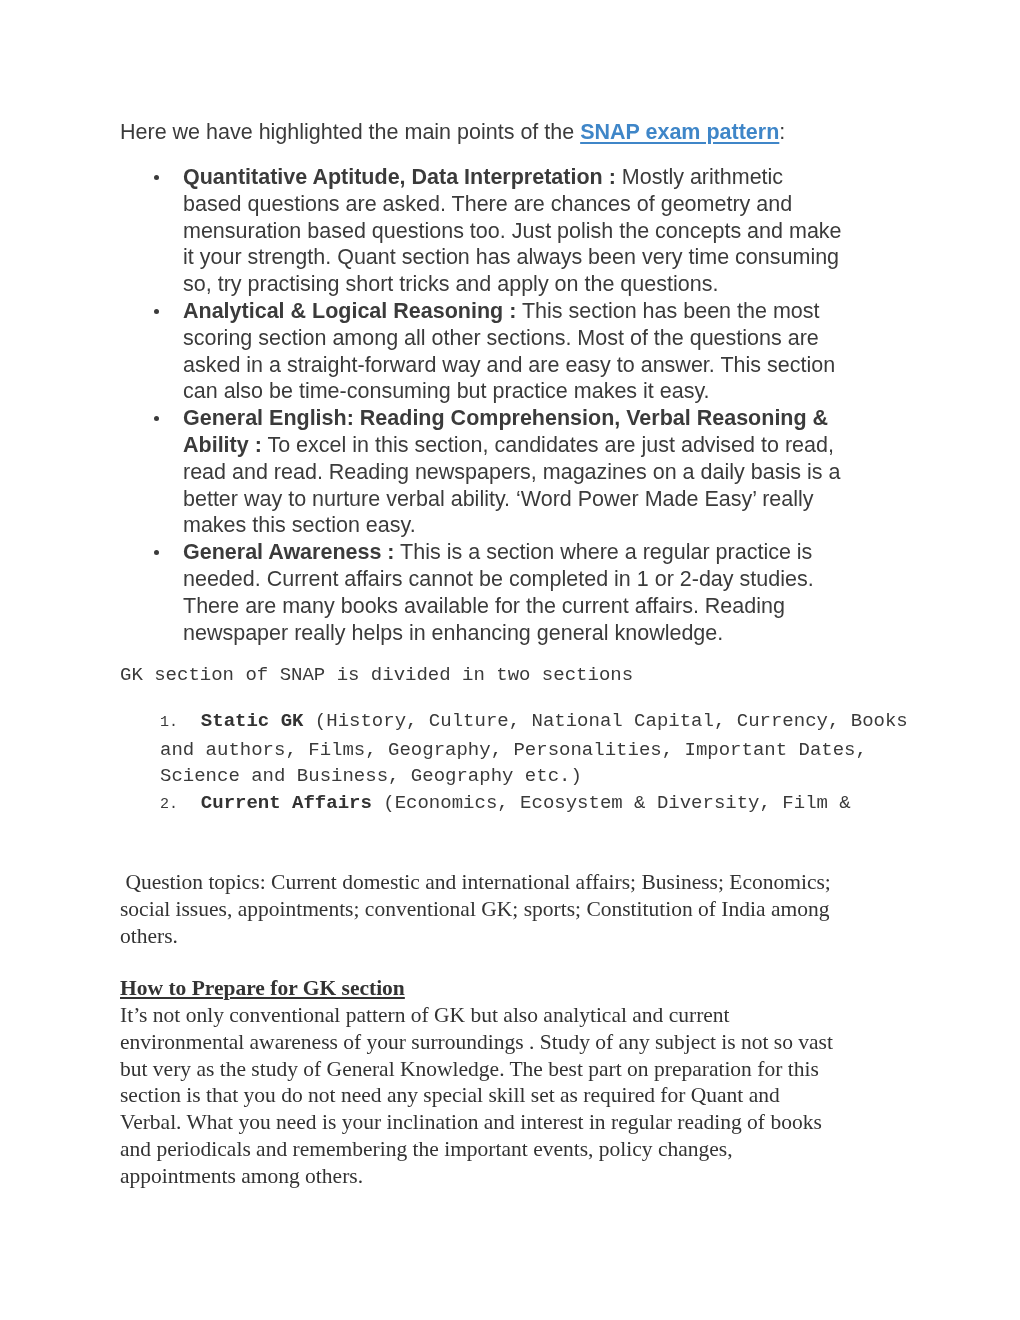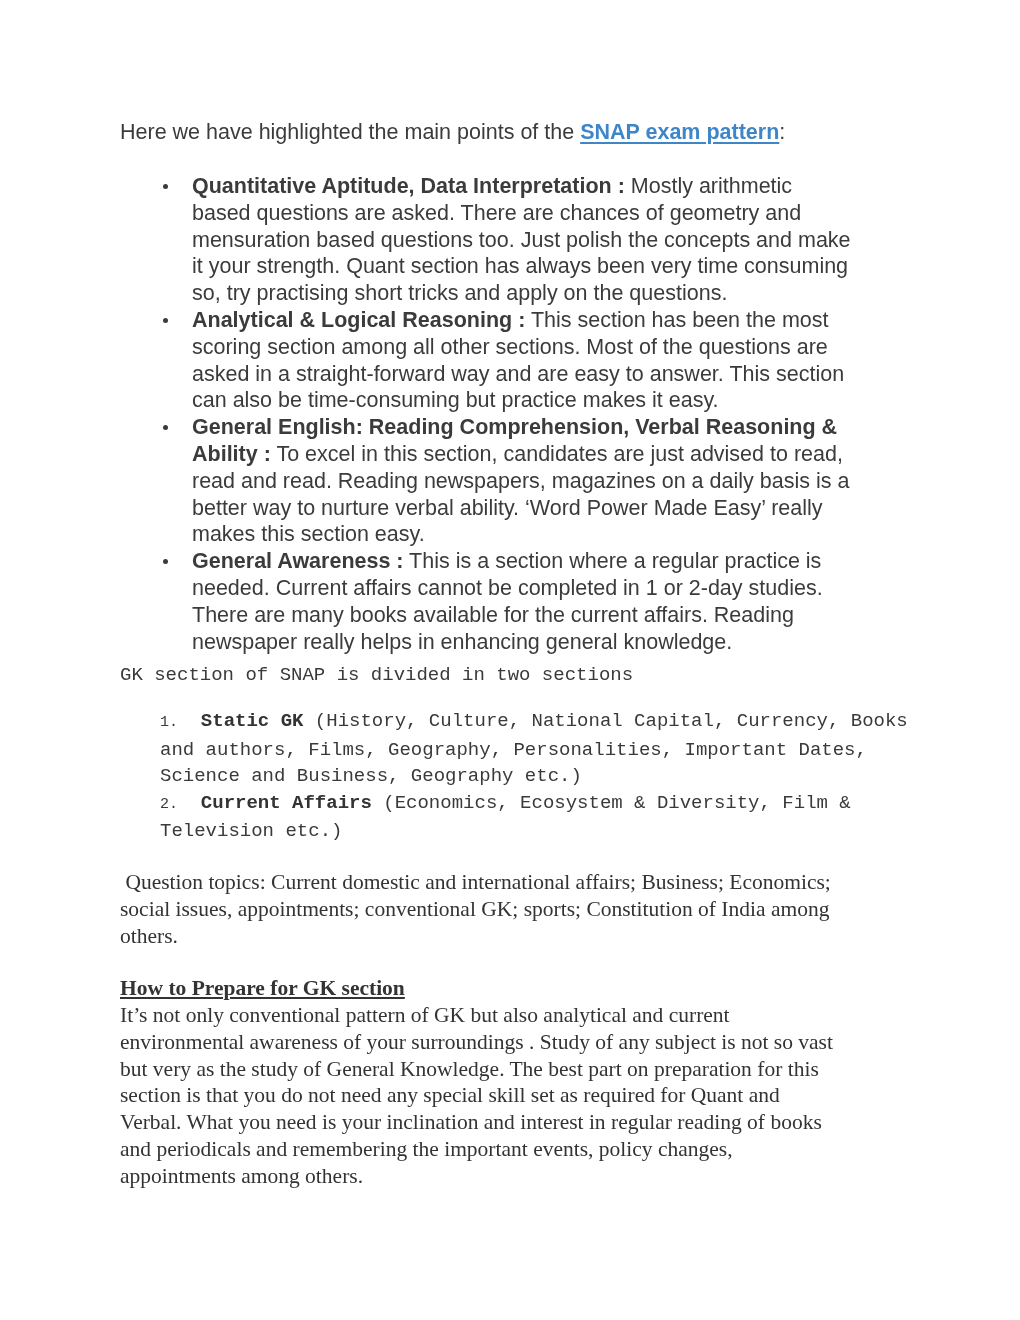--- a/index.html
+++ b/index.html
@@ -6,21 +6,21 @@
     body { width: 1020px; height: 1320px; position: relative; overflow: hidden; color: #3a3a3a; }
     .page { position: absolute; left: 0; top: 0; width: 1020px; height: 1032px; }
 
     .sans { font-family: "Liberation Sans", sans-serif; font-size: 21.5px; line-height: 26.8px; color: #3b3b3b; }
     .serif-d { font-family: Liberation Mono, monospace; font-size: 19px; line-height: 26.5px; color: #3a3a3a; }
     .serif-t { font-family: "Liberation Serif", serif; font-size: 21.5px; line-height: 26.8px; color: #333333; }
 
     .intro { position: absolute; left: 120px; top: 119px; white-space: nowrap; }
     .intro a { color: #3f86c8; font-weight: bold; text-decoration: underline; text-underline-offset: 3px; text-decoration-thickness: 2px; }
 
-    .bullets { position: absolute; left: 180px; top: 161px; width: 725px; margin: 12px; padding: 0; list-style: none; }
+    .bullets { position: absolute; left: 180px; top: 161px; width: 725px; margin: 3px; padding: 0; list-style: none; }
     .bullets li { position: relative; margin: 0; padding: 0; }
     .bullets li .dot { position: absolute; left: -29px; top: 11px; width: 5px; height: 5px; border-radius: 50%; background: #3b3b3b; }
     .bullets li b { font-weight: bold; color: #3b3b3b; }
 
     .gk-intro { position: absolute; left: 120px; top: 662px; white-space: nowrap; }
     .gk-list { position: absolute; left: 160px; top: 708px; width: 720px; margin: 0; padding: 0; list-style: none; }
     .gk-list li { margin: 0; padding: 0; }
     .gk-list .num { font-size: 15px; }
     .gk-list b { font-weight: bold; color: #333; }
 
@@ -74,21 +74,20 @@
   <div class="gk-intro serif-d">GK section of  SNAP is divided in two sections</div>
 
   <ol class="gk-list serif-d">
     <li>
       <span class="line"><span class="num">1.</span>&nbsp;&nbsp;<b>Static GK</b><span> (History, Culture, National Capital, Currency, Books</span></span>
       <span class="line">and authors, Films, Geography, Personalities, Important Dates,</span>
       <span class="line">Science and Business, Geography etc.)</span>
     </li>
     <li>
       <span class="line"><span class="num">2.</span>&nbsp;&nbsp;<b>Current Affairs</b><span> (Economics, Ecosystem &amp; Diversity, Film &amp;</span></span>
-      <span class="line">Television etc.)</span>
     </li>
   </ol>
 
   <div class="topics serif-t">
     <span class="line" style="white-space:pre"> Question topics: Current domestic and international affairs; Business; Economics;</span>
     <span class="line">social issues, appointments; conventional GK; sports; Constitution of India among</span>
     <span class="line">others.</span>
   </div>
 
   <div class="howto-title serif-t">How to Prepare for GK section</div>

